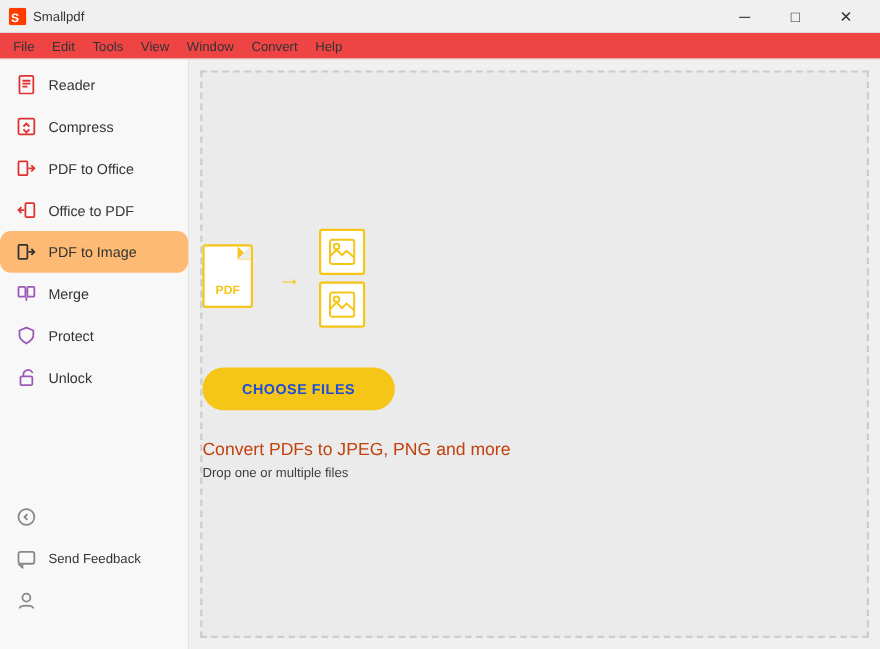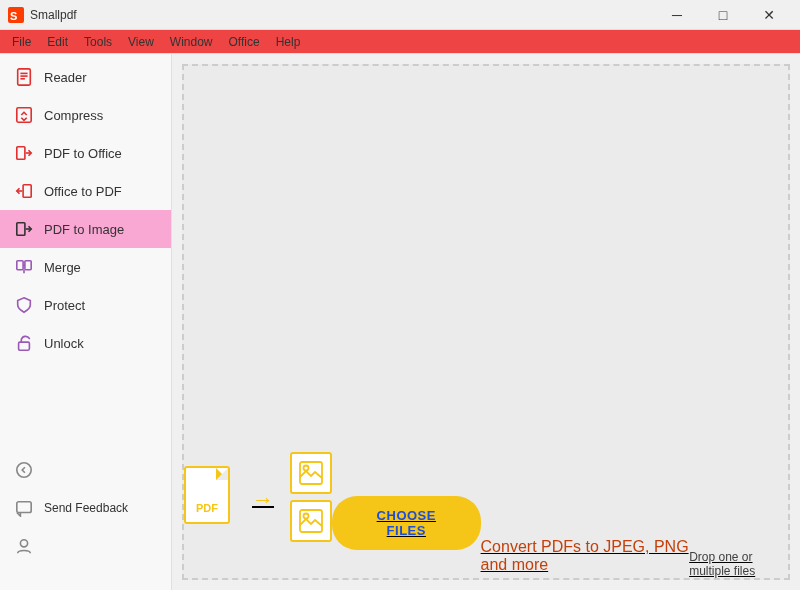--- a/index.html
+++ b/index.html
@@ -34,37 +34,36 @@
     
     .sidebar {
       width: 172px; background: #f8f8f8; border-right: 1px solid #e0e0e0;
       display: flex; flex-direction: column; padding-top: 4px;
       flex-shrink: 0;
     }
     .sidebar-item {
       display: flex; align-items: center; gap: 10px;
       padding: 9px 14px; cursor: pointer; font-size: 13px; color: #333;
     }
-    .sidebar-item.active { background: #f9a8d4; color: #333; font-weight: 500; }
+    .sidebar-item.active { background: #fdba74; color: #333; font-weight: 500; border-radius: 10px; }
     .sidebar-icon { width: 20px; height: 20px; flex-shrink: 0; display: flex; align-items: center; justify-content: center; }
 
     .sidebar-bottom { margin-top: auto; padding-bottom: 25px; }
     .sidebar-bottom .sidebar-item { font-size: 12px; }
 
     
     .content {
       flex: 1; background: #f0f0f0; display: flex; align-items: center; justify-content: center;
       position: relative;
     }
     .drop-zone {
       width: calc(100% - 20px); height: calc(100% - 20px);
       border: 2px dashed #ccc; background: #ebebeb;
-      display: flex; align-items: flex-end; justify-content: center;
+      display: flex; flex-direction: column; align-items: flex-start; justify-content: center;
       margin: 10px;
-      text-decoration: underline;
     }
     .illustration { display: flex; align-items: center; gap: 16px; margin-bottom: 36px; }
 
     
     .pdf-icon {
       width: 52px; height: 62px; position: relative;
     }
     .pdf-icon-body {
       width: 46px; height: 58px; border: 2.5px solid #f5c518; border-radius: 3px;
       position: absolute; top: 0; left: 0; background: white;
@@ -125,21 +124,21 @@
     <button class="title-btn close">✕</button>
   </div>
 </div>
 
 <div class="menu-bar">
 <div class="menu-item">File</div>
     <div class="menu-item">Edit</div>
     <div class="menu-item">Tools</div>
     <div class="menu-item">View</div>
     <div class="menu-item">Window</div>
-    <div class="menu-item">Office</div>
+    <div class="menu-item">Convert</div>
     <div class="menu-item">Help</div>
   </div>
 
 <div class="main-layout">
 
   <div class="sidebar">
 
     <div class="sidebar-item">
       <div class="sidebar-icon">
         <svg class="icon-svg" viewBox="0 0 20 20" fill="none" stroke="#e03030" stroke-width="1.8">

